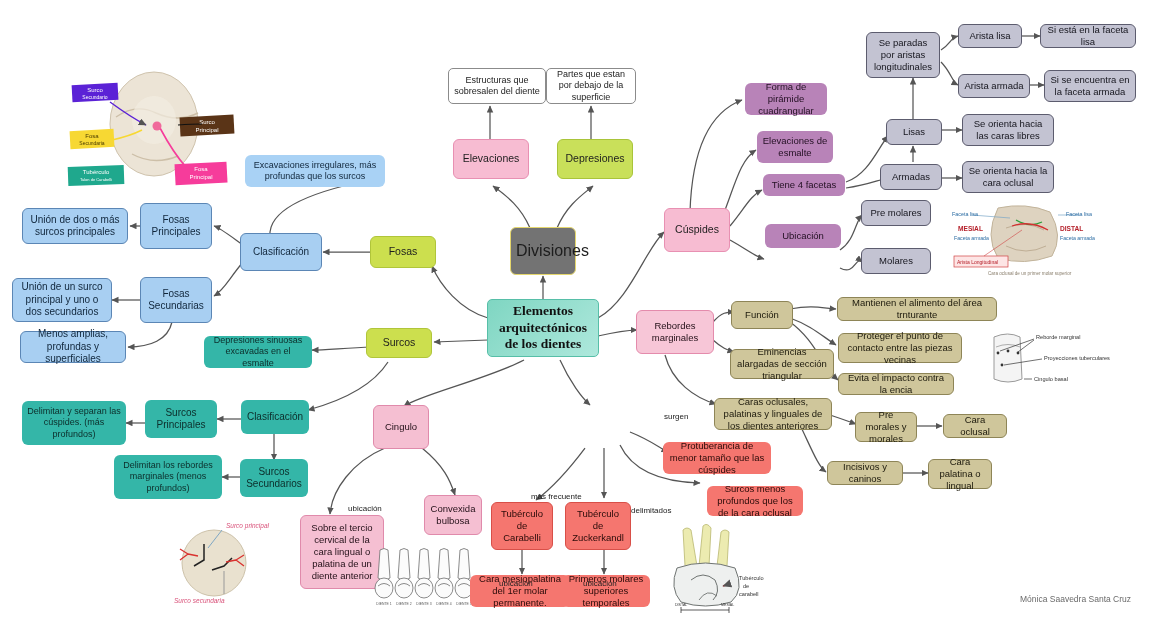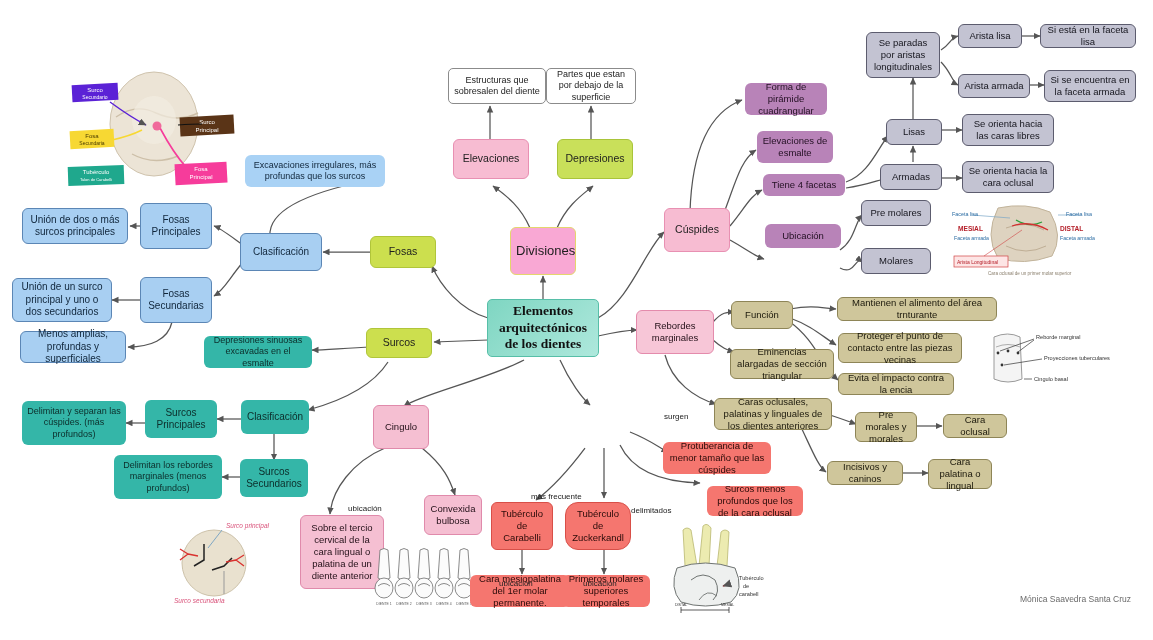--- a/index.html
+++ b/index.html
@@ -3,21 +3,21 @@
 <meta charset="utf-8">
 <style>
   html,body{margin:0;padding:0;background:#ffffff;}
   body{font-family:"Liberation Sans",sans-serif;}
   #canvas{position:relative;width:1153px;height:640px;background:#fff;overflow:hidden;}
   svg.edges{position:absolute;left:0;top:0;width:1153px;height:640px;pointer-events:none;}
   .node{position:absolute;box-sizing:border-box;display:flex;align-items:center;justify-content:center;text-align:center;border-radius:6px;padding:3px 5px;line-height:1.25;}
   .node span{display:block;width:100%;}
   
   .n-center{background:linear-gradient(135deg,#7fd6c2,#aee8dc);border:1px solid #57bfa8;font-weight:bold;font-size:13.5px;color:#111;font-family:"Liberation Serif",serif;border-radius:5px;}
-  .n-yellow{background:#f9a8d4;border:1px solid #e4d66d;font-size:13px;color:#1d1d1d;}
+  .n-yellow{background:#737373;border:1px solid #e4d66d;font-size:16px;color:#1d1d1d;}
   .n-pinkhdr{background:#f7bcd2;border:1px solid #e890b2;font-size:10.5px;color:#1d1d1d;}
   .n-green{background:#c9e05a;border:1px solid #a9c43a;font-size:10.5px;color:#1d1d1d;}
   .n-white{background:#ffffff;border:1px solid #8b8b8b;font-size:9px;color:#1d1d1d;border-radius:5px;}
   .n-lime{background:#ccdf4e;border:1px solid #b0c53a;font-size:10.5px;color:#1d1d1d;}
   .n-blue{background:#a8cff2;border:1px solid #5b86b5;font-size:10px;color:#10263b;}
   .n-blue-nb{background:#a9d2f5;border:none;font-size:9px;color:#10263b;}
   .n-teal{background:#34b6a8;border:none;font-size:9px;color:#0c2d2a;}
   .n-teal-b{background:#34b6a8;border:none;font-size:10px;color:#0c2d2a;}
   .n-purple{background:#b883b8;border:none;font-size:9.5px;color:#231023;}
   .n-gray{background:#c3c3d2;border:1px solid #5c5c6e;font-size:9.5px;color:#16161e;}
@@ -442,21 +442,21 @@
 
   <div class="node n-salmon" style="left:663px;top:442px;width:108px;height:32px;">
     <span>Protuberancia de menor tamaño que las cúspides</span>
   </div>
   <div class="node n-salmon" style="left:707px;top:486px;width:96px;height:30px;">
     <span>Surcos menos profundos que los de la cara oclusal</span>
   </div>
   <div class="node n-salmon-b" style="left:491px;top:502px;width:62px;height:48px;">
     <span>Tubérculo de Carabelli</span>
   </div>
-  <div class="node n-salmon-b" style="left:565px;top:502px;width:66px;height:48px;border-radius:13px;">
+  <div class="node n-salmon-b" style="left:565px;top:502px;width:66px;height:48px;">
     <span>Tubérculo de Zuckerkandl</span>
   </div>
   <div class="node n-salmon" style="left:470px;top:575px;width:100px;height:32px;">
     <span>Cara mesiopalatina del 1er molar permanente.</span>
   </div>
   <div class="node n-salmon" style="left:562px;top:575px;width:88px;height:32px;">
     <span>Primeros molares superiores temporales</span>
   </div>
 
   <div class="imgbox" style="left:655px;top:524px;width:150px;height:94px;">

